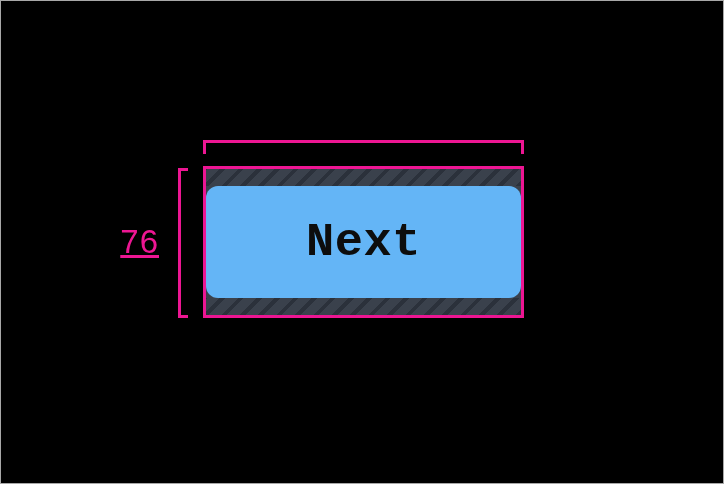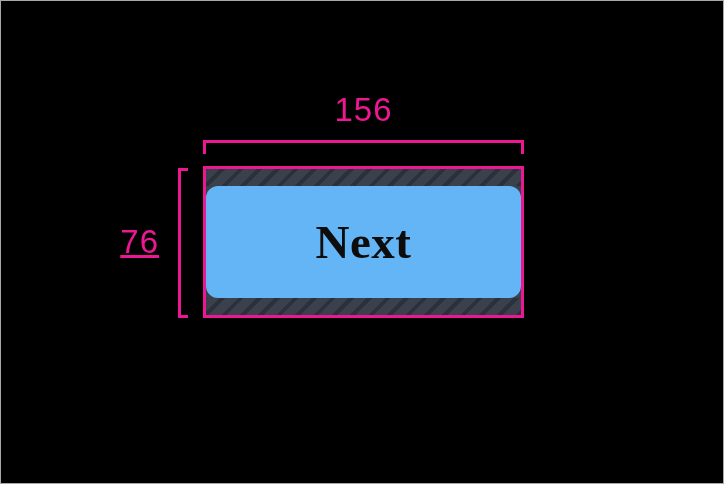--- a/index.html
+++ b/index.html
@@ -96,36 +96,35 @@
   }
   .next-btn {
     flex: 1 1 auto;
     margin: 0;
     padding: 12px;
     border: none;
     outline: none;
     border-radius: 12px;
     background: var(--button-fill, #64b5f6);
     color: var(--button-text, #0d0d0d);
-    font-family: Liberation Serif, serif;
+    font-family: Liberation Mono, monospace;
     font-size: 47px;
     font-weight: 700;
     letter-spacing: 0.5px;
     display: flex;
     align-items: center;
     justify-content: center;
     cursor: pointer;
   }
 </style>
 </head>
 <body>
 
 <div class="frame">
 
-  <div class="dim-label width">156</div>
 
   <div class="bracket-h"></div>
 
   <div class="dim-label height">76</div>
 
   <div class="bracket-v"></div>
 
   <div class="measured-box">
 
     <div class="pad-hatch"></div>

